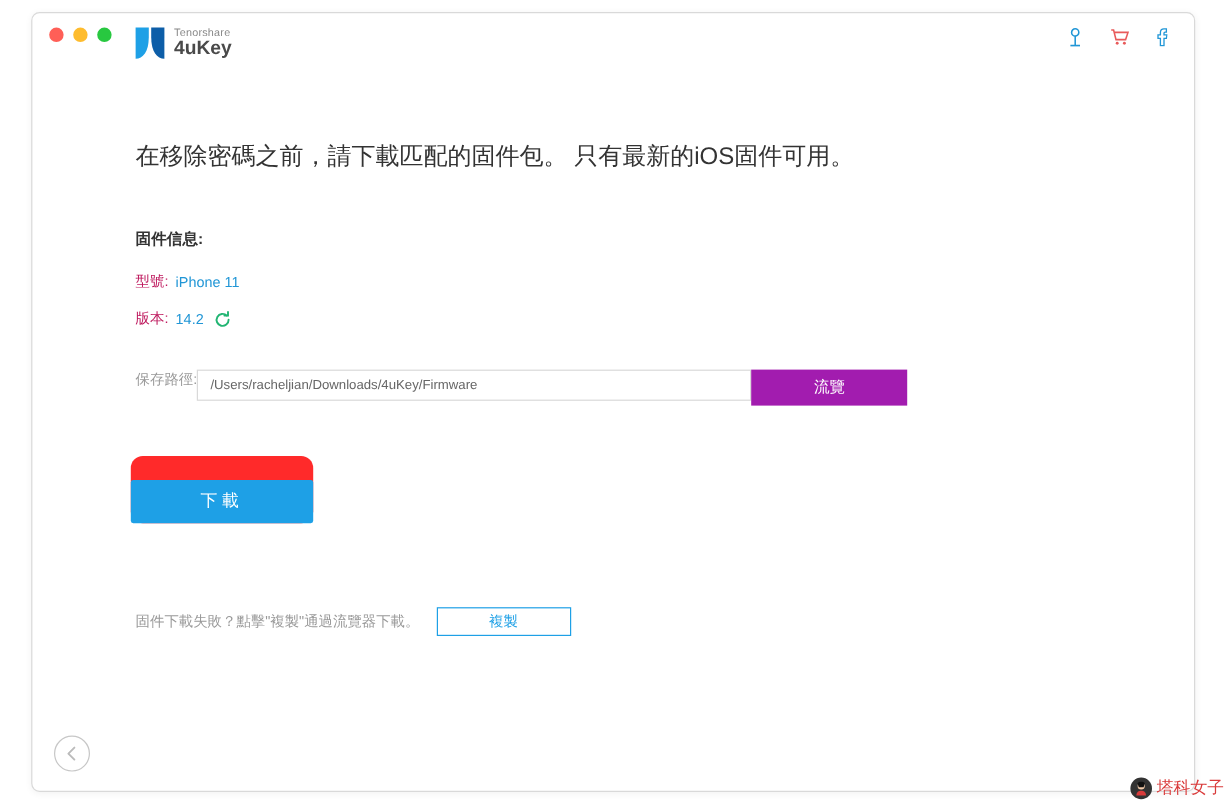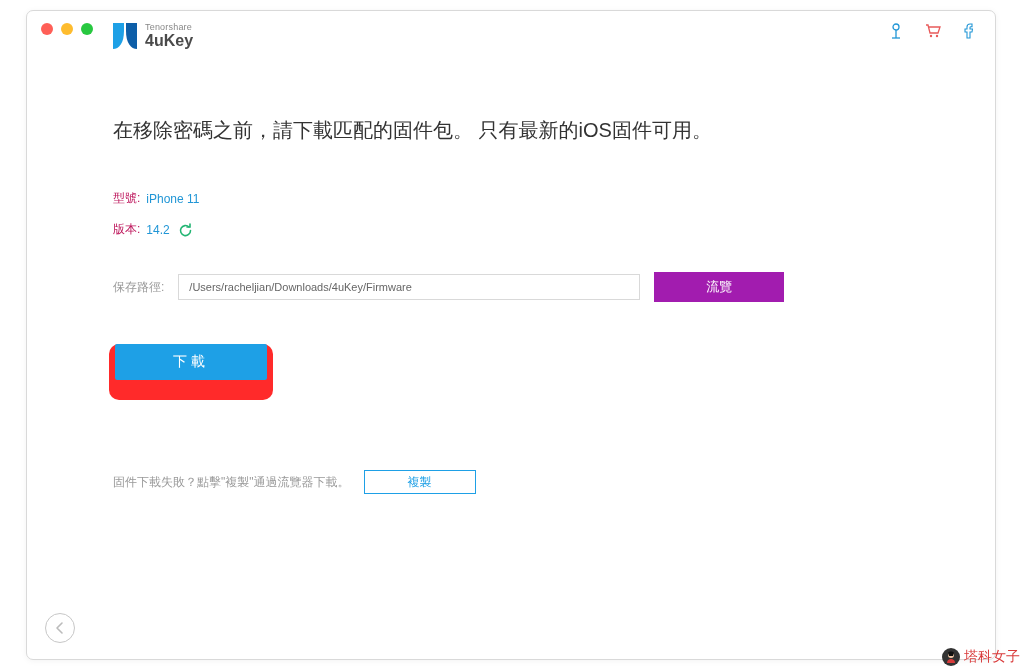--- a/index.html
+++ b/index.html
@@ -55,42 +55,42 @@
   .section-label {
     font-size:13px; color:#333; font-weight:600; margin-bottom:18px;
   }
   .info-row { font-size:12px; color:#666; margin-bottom:14px; display:flex; align-items:center;}
   .info-row .label { color:#be185d; font-weight:500; margin-right:6px;}
   .info-row .value { color:#2196d6; }
   .refresh-icon { margin-left:8px; color:#22b573; display:inline-flex; }
   .refresh-icon svg{display:block;}
   .path-row {
     margin-top:34px;
-    display:flex; align-items:center; gap:14px;
+    display:flex; 
   }
   .path-row .plabel { font-size:12px; color:#999; }
   .path-input {
     width:462px; height:16px;
     border:1px solid #d9d9d9;
     font-size:11px; color:#666;
     padding:12px 10px;
     outline:none;
   }
   .browse-btn {
     width:130px; height:30px;
     background:#a21caf; color:#fff;
     border:none; font-size:13px; cursor:pointer;
   }
   .download-wrap {
     margin-top:42px;
     margin-left:-4px;
-    width:164px; height:56px;
+    width:152px; height:56px;
     background:#ff2a2a;
     border-radius:10px;
-    display:flex; align-items:flex-start; justify-content:center;
+    display:flex; align-items:flex-end; justify-content:center;
   }
   .download-btn {
     width:152px; height:36px;
     background:#1ea0e6; color:#fff;
     border:none; font-size:14px; letter-spacing:4px; cursor:pointer;
     border-radius:2px;
   }
   .footer-opts {
     margin-top:70px;
   }
@@ -163,20 +163,21 @@
         <svg width="10" height="16" viewBox="0 0 10 16">
             <path d="M7 1C5 1 4 2 4 4v2H2v3h2v6h3V9h2l0.5-3H7V4.5C7 4 7.3 3.7 8 3.7h1V1H7z" fill="none" stroke="#2196d6" stroke-width="1.1"></path>
           </svg>
       </span>
     </div>
   </div>
 
   <div class="content">
     <div class="headline">在移除密碼之前，請下載匹配的固件包。 只有最新的iOS固件可用。</div>
 
+    <div class="section-label">固件信息:</div>
 
     <div class="info-row">
       <span class="label">型號:</span>
       <span class="value">iPhone 11</span>
     </div>
 
     <div class="info-row">
       <span class="label">版本:</span>
       <span class="value">14.2</span>
       <span class="refresh-icon">

